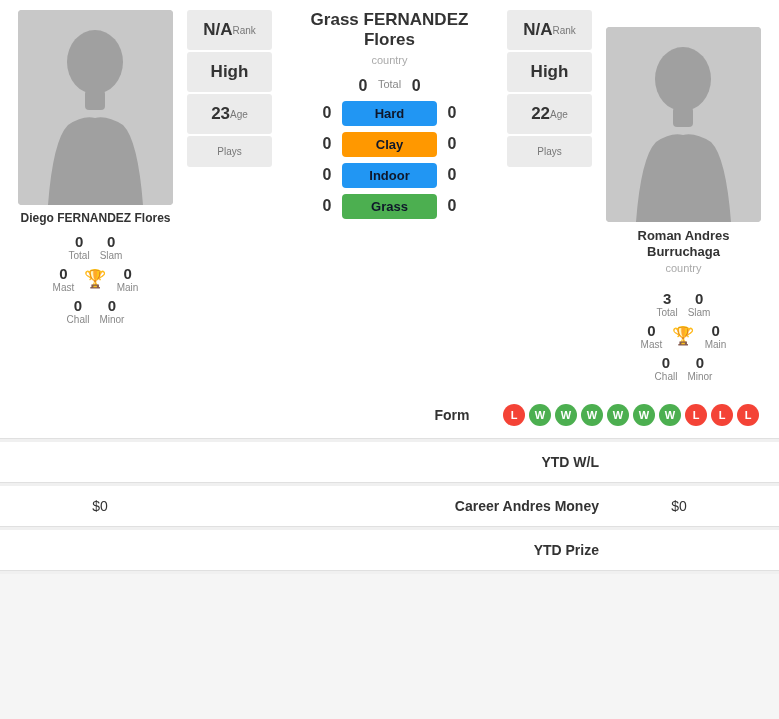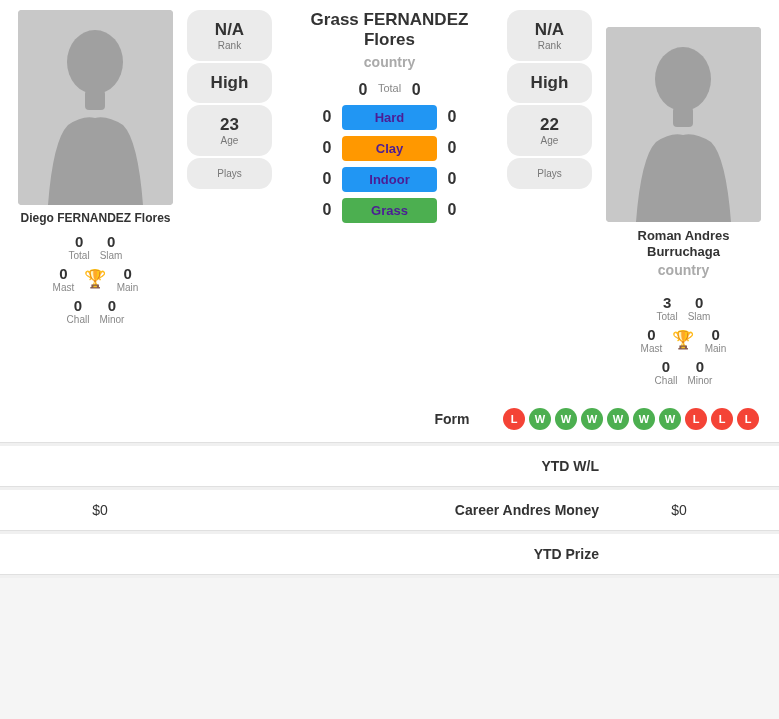--- a/index.html
+++ b/index.html
@@ -170,25 +170,25 @@
 
     .right-stats-col {
       width: 85px;
       display: flex;
       flex-direction: column;
       gap: 2px;
     }
 
     .sbox {
       background: #ebebeb;
-      border-radius: 13px;
+      border-radius: 3px;
       padding: 10px 5px;
       text-align: center;
       display: flex;
-      flex-direction: column;
+      flex-direction: row;
       align-items: center;
       justify-content: center;
     }
 
     .sbox-val {
       font-size: 17px;
       font-weight: bold;
       color: #333;
     }
 
@@ -207,24 +207,23 @@
 
     .center-name {
       font-size: 17px;
       font-weight: bold;
       text-align: center;
       color: #333;
       line-height: 1.2;
     }
 
     .center-country {
-      font-size: 14px;
+      font-size: 11px;
       color: #aaa;
       margin: 3px 0 8px 0;
-      font-weight: bold;
     }
 
     .score-row {
       display: flex;
       align-items: center;
       justify-content: center;
       gap: 6px;
       margin: 3px 0;
       width: 100%;
     }
@@ -243,21 +242,21 @@
       text-align: center;
       margin-bottom: 4px;
     }
 
     .surf-btn {
       min-width: 95px;
       padding: 5px 10px;
       border-radius: 4px;
       font-size: 13px;
       font-weight: bold;
-      color: #4c1d95;
+      color: #0f172a;
       text-align: center;
     }
   </style>
 </head>
 <body>
 
 <div class="full-layout">
 
   <div class="top-row">
 

